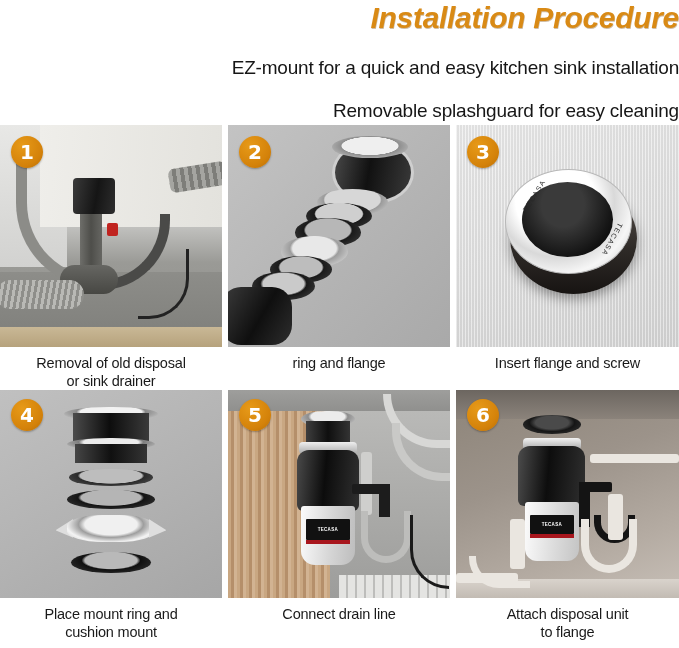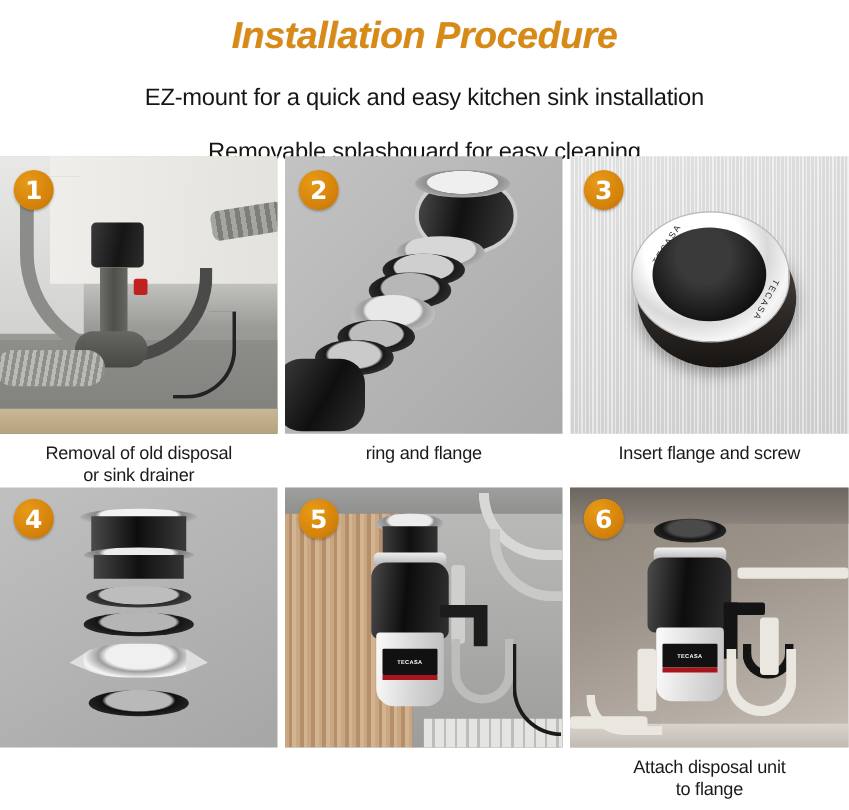--- a/index.html
+++ b/index.html
@@ -4,21 +4,21 @@
 <style>
   html,body{margin:0;padding:0;}
   body{
     width:679px;height:648px;background:#ffffff;overflow:hidden;
     font-family:"Liberation Sans","DejaVu Sans",sans-serif;
     -webkit-font-smoothing:antialiased;
   }
   .page{position:relative;width:679px;height:648px;background:#fff;}
 
   
-  .header{padding-top:11px;text-align:center;}
+  .header{padding-top:0;text-align:right;}
   .title{
     font-size:30px;font-weight:bold;font-style:italic;color:#D98A15;
     letter-spacing:-0.3px;line-height:36px;margin:0;
     text-shadow:0.5px 0.5px 0 rgba(120,70,0,.35);
   }
   .sub{
     font-size:19px;color:#161616;line-height:27px;margin:0;font-weight:400;
     letter-spacing:-0.2px;
   }
   .sub1{margin-top:18px;}
@@ -290,20 +290,24 @@
         <div class="body"></div>
         <div class="c2"></div>
         <div class="body2"></div>
         <div class="g1"></div>
         <div class="g2"></div>
         <div class="tabL"></div>
         <div class="mring"></div>
         <div class="tabR"></div>
         <div class="cush"></div>
       </div>
+      <div class="caption">
+        <div>Place mount ring and</div>
+        <div>cushion mount</div>
+      </div>
     </div>
 
     <div class="cell row2">
       <div class="panel p5">
         <div class="badge">5</div>
         <div class="ceil"></div>
         <div class="wood"></div>
         <div class="bgwall"></div>
         <div class="tile"></div>
         <div class="hoseA"></div>
@@ -316,20 +320,24 @@
         <div class="dpipe"></div>
         <div class="dpipe2"></div>
         <div class="shell"></div>
         <div class="label">
           <span>TECASA</span>
         </div>
         <div class="labred"></div>
         <div class="trap"></div>
         <div class="cordb"></div>
       </div>
+      <div class="caption">
+        <div>Connect drain line</div>
+        <div></div>
+      </div>
     </div>
 
     <div class="cell row2">
       <div class="panel p6">
         <div class="badge">6</div>
         <div class="under"></div>
         <div class="floor"></div>
         <div class="wtop"></div>
         <div class="flange"></div>
         <div class="clamp"></div>

